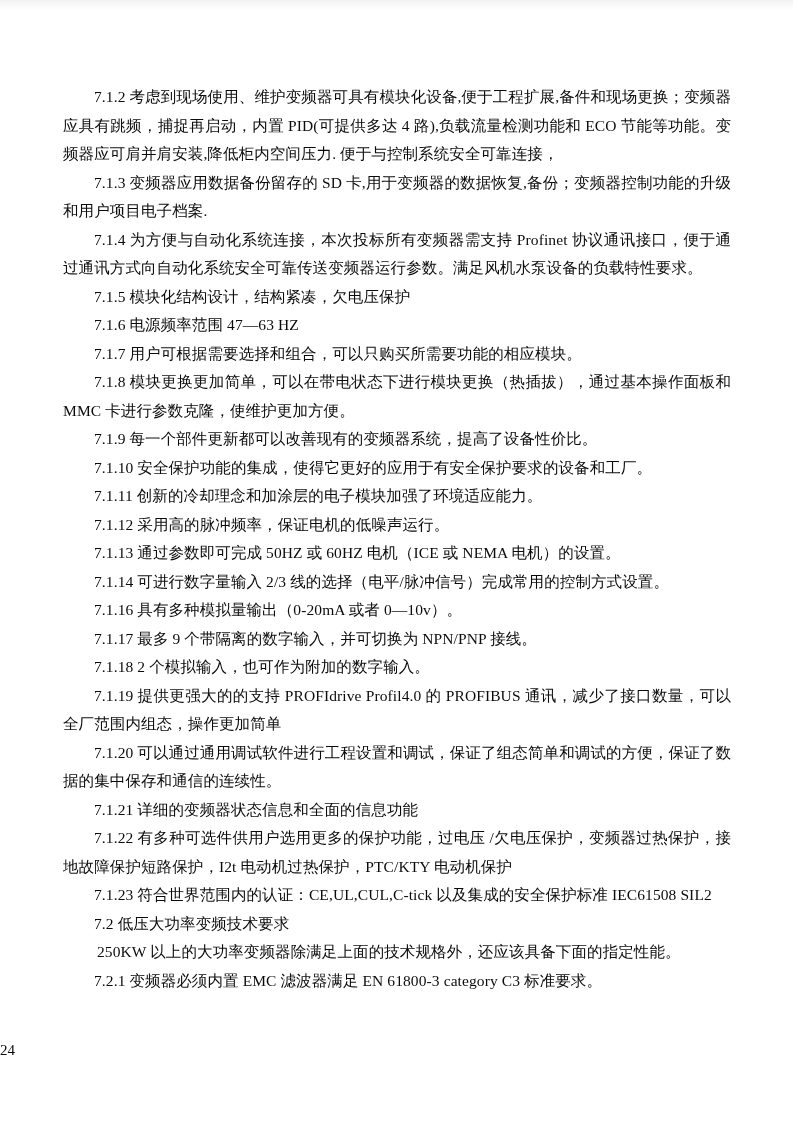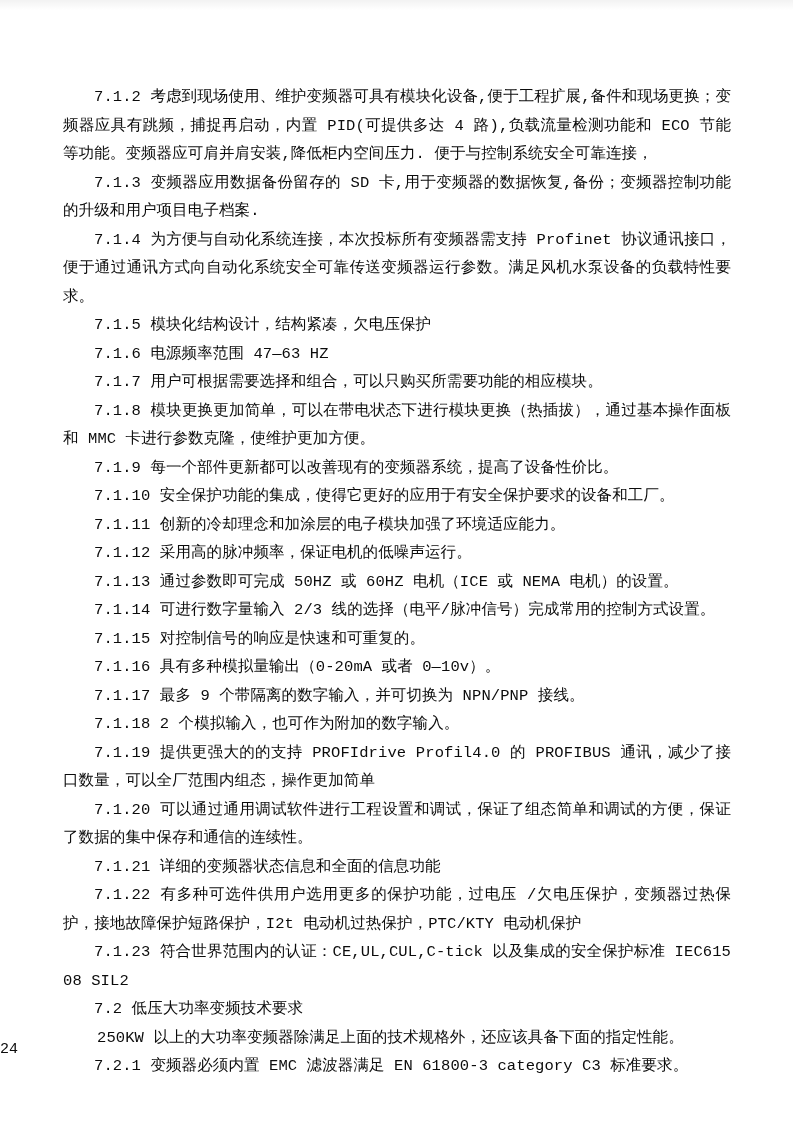--- a/index.html
+++ b/index.html
@@ -6,21 +6,21 @@
     margin: 0;
     padding: 0;
     background: #ffffff;
   }
   .page {
     position: relative;
     width: 793px;
     height: 1122px;
     background: #ffffff;
     overflow: hidden;
-    font-family: Liberation Mono, monospace;
+    font-family: Liberation Serif, serif;
     color: #0b0b0b;
   }
   .top-edge {
     position: absolute;
     top: 0; left: 0;
     width: 100%; height: 10px;
     background: linear-gradient(to bottom, rgba(0,0,0,0.05), rgba(0,0,0,0));
     pointer-events: none;
   }
   .content {
@@ -66,21 +66,20 @@
     <p class="para">7.1.5 模块化结构设计，结构紧凑，欠电压保护</p>
     <p class="para">7.1.6 电源频率范围 47—63 HZ</p>
     <p class="para">7.1.7 用户可根据需要选择和组合，可以只购买所需要功能的相应模块。</p>
     <p class="para">7.1.8 模块更换更加简单，可以在带电状态下进行模块更换（热插拔），通过基本操作面板和 MMC 卡进行参数克隆，使维护更加方便。</p>
     <p class="para">7.1.9 每一个部件更新都可以改善现有的变频器系统，提高了设备性价比。</p>
     <p class="para">7.1.10 安全保护功能的集成，使得它更好的应用于有安全保护要求的设备和工厂。</p>
     <p class="para">7.1.11 创新的冷却理念和加涂层的电子模块加强了环境适应能力。</p>
     <p class="para">7.1.12 采用高的脉冲频率，保证电机的低噪声运行。</p>
     <p class="para">7.1.13 通过参数即可完成 50HZ 或 60HZ 电机（ICE 或 NEMA 电机）的设置。</p>
     <p class="para">7.1.14 可进行数字量输入 2/3 线的选择（电平/脉冲信号）完成常用的控制方式设置。</p>
-    <p class="para">7.1.15 对控制信号的响应是快速和可重复的。</p>
     <p class="para">7.1.16 具有多种模拟量输出（0-20mA 或者 0—10v）。</p>
     <p class="para">7.1.17 最多 9 个带隔离的数字输入，并可切换为 NPN/PNP 接线。</p>
     <p class="para">7.1.18 2 个模拟输入，也可作为附加的数字输入。</p>
     <p class="para">7.1.19 提供更强大的的支持 PROFIdrive Profil4.0 的 PROFIBUS 通讯，减少了接口数量，可以全厂范围内组态，操作更加简单</p>
     <p class="para">7.1.20 可以通过通用调试软件进行工程设置和调试，保证了组态简单和调试的方便，保证了数据的集中保存和通信的连续性。</p>
     <p class="para">7.1.21 详细的变频器状态信息和全面的信息功能</p>
     <p class="para">7.1.22 有多种可选件供用户选用更多的保护功能，过电压 /欠电压保护，变频器过热保护，接地故障保护短路保护，I2t 电动机过热保护，PTC/KTY 电动机保护</p>
     <p class="para">7.1.23 符合世界范围内的认证：CE,UL,CUL,C-tick 以及集成的安全保护标准 IEC61508 SIL2</p>
     <p class="para">7.2 低压大功率变频技术要求</p>
     <p class="para intro-indent">250KW 以上的大功率变频器除满足上面的技术规格外，还应该具备下面的指定性能。</p>

